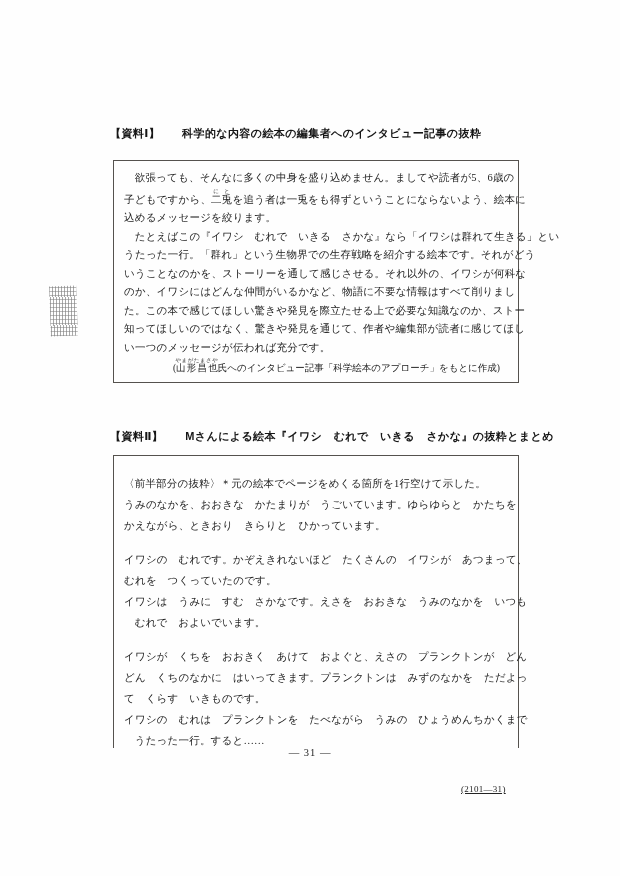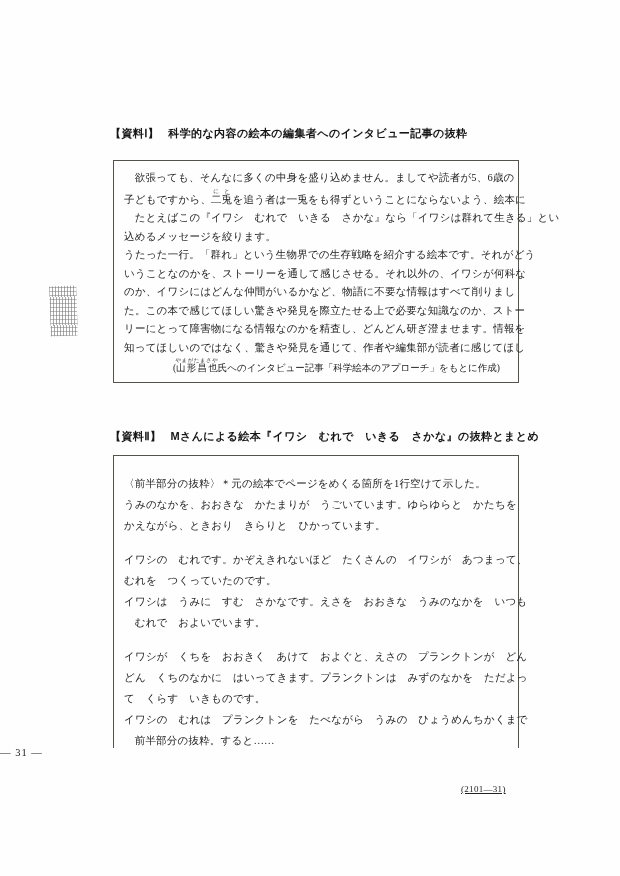--- a/index.html
+++ b/index.html
@@ -10,21 +10,21 @@
     font-family:"Liberation Serif","DejaVu Serif",serif;
     color:#1d1d1d; overflow:hidden;
   }
   .heading {
     position:absolute; left:110px; white-space:nowrap;
     font-family:"Liberation Sans","DejaVu Sans",sans-serif;
     font-weight:bold; font-size:11px; letter-spacing:0.4px; color:#161616;
   }
   .heading-1 { top:126px; }
   .heading-2 { top:429px; }
-  .heading .heading-label { margin-right:9px;font-family:Liberation Serif, serif; }
+  .heading .heading-label { margin-right:22px; }
   .excerpt-box {
     position:absolute; left:113px; width:406px;
     border:1px solid #55524e; background:transparent;
   }
   .excerpt-box-1 { top:160px; padding:8px 16px 4px 10px; }
   .excerpt-box-2 { top:455px; height:293px; border-bottom:none; padding:17px 8px 0 10px; }
   .text-line {
     font-size:10.5px; letter-spacing:0.2px; white-space:nowrap; color:#222;
   }
   .excerpt-box-1 .text-line { line-height:18.5px; min-height:18.5px; }
@@ -36,21 +36,21 @@
   }
   ruby rt { font-size:5.5px; letter-spacing:0.5px; color:#333; }
   .margin-stamp {
     position:absolute; left:50px; top:286px; width:27px; height:50px;
     background-image:
       repeating-linear-gradient(90deg, rgba(80,80,80,.65) 0 1px, transparent 1px 3px),
       repeating-linear-gradient(0deg,  rgba(90,90,90,.55) 0 1px, transparent 1px 4px);
     transform:rotate(-2deg); opacity:.75;
   }
   .footer-page-number {
-    position:absolute; top:747px; left:0; width:620px; 
+    position:absolute; top:747px; left:0; width:620px; text-align:center;
     font-size:10.5px; letter-spacing:1px; color:#222;
   }
   .footer-code {
     position:absolute; top:784px; left:461px;
     font-size:9px; letter-spacing:0.3px; color:#222;text-decoration:underline;
   }
 </style>
 </head>
 <body>
 
@@ -58,28 +58,28 @@
 
   <div class="margin-stamp"></div>
 
   <div class="heading heading-1">
     <span class="heading-label">【資料Ⅰ】</span><span>科学的な内容の絵本の編集者へのインタビュー記事の抜粋</span>
   </div>
 
   <div class="excerpt-box excerpt-box-1">
     <div class="text-line">　欲張っても、そんなに多くの中身を盛り込めません。ましてや読者が5、6歳の</div>
     <div class="text-line"><span>子どもですから、</span><ruby><span>二兎</span><rt>にと</rt></ruby><span>を追う者は一兎をも得ずということにならないよう、絵本に</span></div>
+    <div class="text-line">込めるメッセージを絞ります。</div>
     <div class="text-line">　たとえばこの『イワシ　むれで　いきる　さかな』なら「イワシは群れて生きる」とい</div>
-    <div class="text-line">込めるメッセージを絞ります。</div>
     <div class="text-line">うたった一行。「群れ」という生物界での生存戦略を紹介する絵本です。それがどう</div>
     <div class="text-line">いうことなのかを、ストーリーを通して感じさせる。それ以外の、イワシが何科な</div>
     <div class="text-line">のか、イワシにはどんな仲間がいるかなど、物語に不要な情報はすべて削りまし</div>
     <div class="text-line">た。この本で感じてほしい驚きや発見を際立たせる上で必要な知識なのか、ストー</div>
-    <div class="text-line">リーにとって障害物になる情報なのかを精査し、どんどん研ぎ澄ませます。情報を</div>
     <div class="text-line">知ってほしいのではなく、驚きや発見を通じて、作者や編集部が読者に感じてほし</div>
+    <div class="text-line">い一つのメッセージが伝われば充分です。</div>
     <div class="attribution-line"><span>(</span><ruby><span>山形昌也</span><rt>やまがたまさや</rt></ruby><span>氏へのインタビュー記事「科学絵本のアプローチ」をもとに作成)</span></div>
   </div>
 
   <div class="heading heading-2">
     <span class="heading-label">【資料Ⅱ】</span><span>Mさんによる絵本『イワシ　むれで　いきる　さかな』の抜粋とまとめ</span>
   </div>
 
   <div class="excerpt-box excerpt-box-2">
     <div class="text-line">〈前半部分の抜粋〉＊元の絵本でページをめくる箇所を1行空けて示した。</div>
     <div class="text-line">うみのなかを、おおきな　かたまりが　うごいています。ゆらゆらと　かたちを</div>
@@ -87,19 +87,19 @@
     <div class="page-turn-spacer"></div>
     <div class="text-line">イワシの　むれです。かぞえきれないほど　たくさんの　イワシが　あつまって、</div>
     <div class="text-line">むれを　つくっていたのです。</div>
     <div class="text-line">イワシは　うみに　すむ　さかなです。えさを　おおきな　うみのなかを　いつも</div>
     <div class="text-line">　むれで　およいでいます。</div>
     <div class="page-turn-spacer"></div>
     <div class="text-line">イワシが　くちを　おおきく　あけて　およぐと、えさの　プランクトンが　どん</div>
     <div class="text-line">どん　くちのなかに　はいってきます。プランクトンは　みずのなかを　ただよっ</div>
     <div class="text-line">て　くらす　いきものです。</div>
     <div class="text-line">イワシの　むれは　プランクトンを　たべながら　うみの　ひょうめんちかくまで</div>
-    <div class="text-line">　前半部分の抜粋。すると……</div>
+    <div class="text-line">　うたった一行。すると……</div>
   </div>
 
   <div class="footer-page-number">— 31 —</div>
   <div class="footer-code">(2101—31)</div>
 
 </div>
 
 </body></html>

